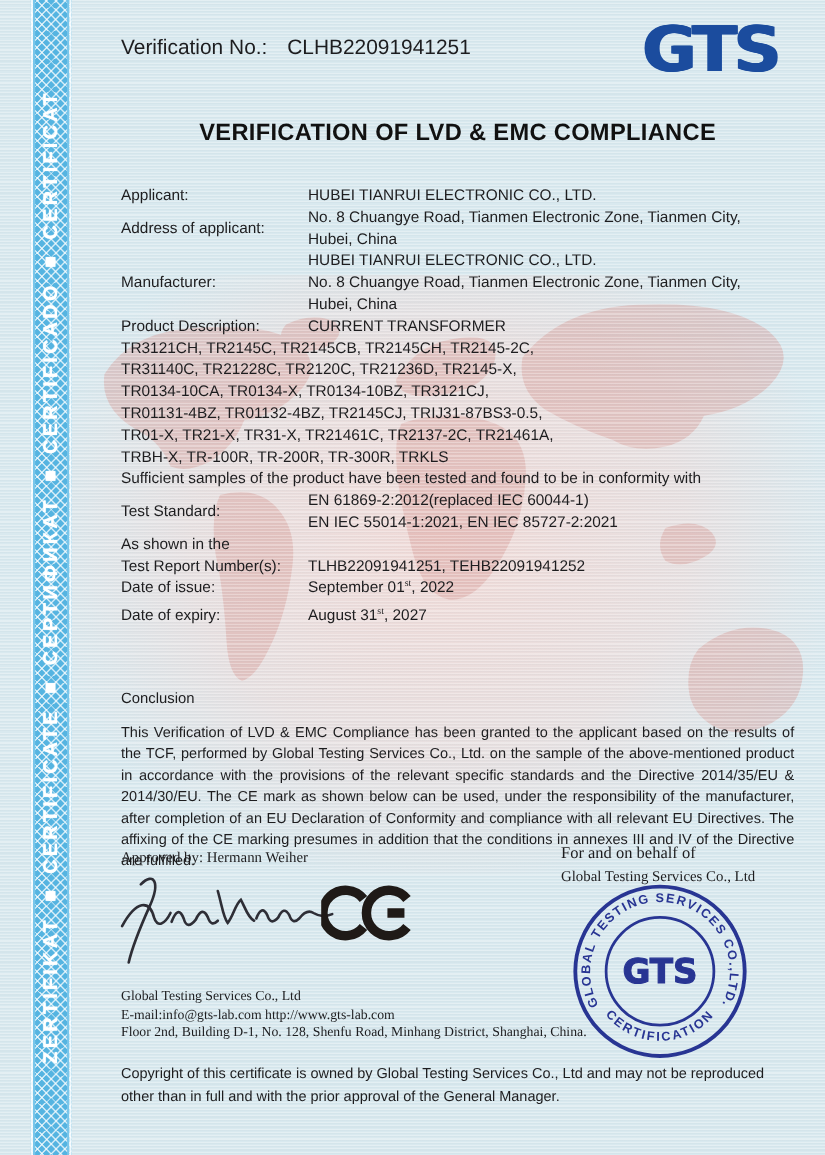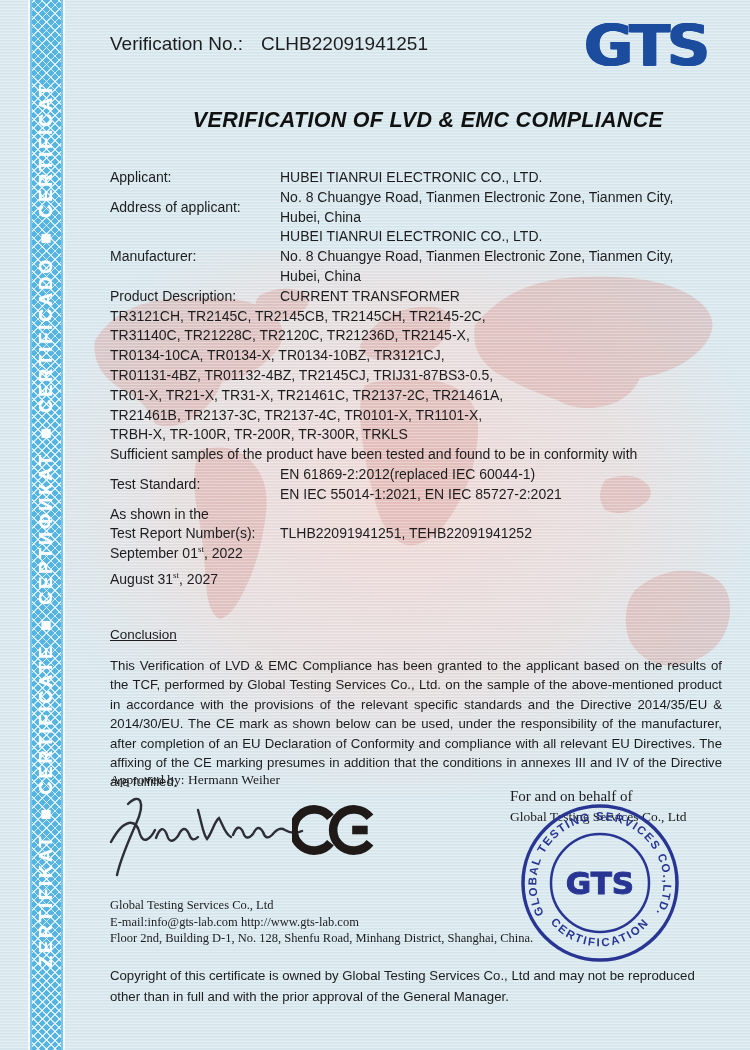--- a/index.html
+++ b/index.html
@@ -23,36 +23,36 @@
   .band-text{writing-mode:vertical-rl;transform:rotate(180deg);white-space:nowrap;
         color:#ffffff;font-weight:bold;font-size:18px;letter-spacing:3px;
         text-shadow:0 0 1px #fff;}
   
   .content{position:absolute;left:110px;top:0;width:612px;height:100%;z-index:3;}
   .verif-row{position:absolute;top:33px;left:0;display:flex;gap:18px;font-size:19px;}
   .gts-logo{position:absolute;left:584px;top:16px;width:150px;z-index:3;
         font-family:"DejaVu Sans",sans-serif;font-weight:bold;font-size:60px;line-height:60px;
         color:#1b4c9e;letter-spacing:-3px;transform:scaleY(.95);
         text-shadow:1px 0 0 #1b4c9e,-1px 0 0 #1b4c9e;}
-  .title{position:absolute;top:108px;left:12px;width:100%;text-align:center;
-        font-weight:bold;font-style:italic;font-size:21.5px;letter-spacing:.3px;color:#111;}
+  .title{position:absolute;top:108px;left:0;width:100%;text-align:center;
+        font-weight:bold;font-size:21.5px;letter-spacing:.3px;color:#111;}
   .fields{position:absolute;top:168px;left:0;width:100%;font-size:14px;line-height:19.8px;}
   .row{display:flex;align-items:center;}
   .row .lbl{width:170px;flex-shrink:0;}
   .row .val{flex:1;}
   .fullline{width:100%;}
   .gap-top{margin-top:6px;}
   sup{font-size:9px;vertical-align:super;line-height:0;font-family:Liberation Serif, serif;}
-  .conclusion{position:absolute;top:627px;left:0;font-size:13.5px;text-decoration:underline;}
+  .conclusion{position:absolute;top:627px;left:0;font-size:13.5px;}
   .paragraph{position:absolute;top:656px;left:0;width:100%;font-size:13.2px;line-height:19.4px;
         text-align:justify;}
   .approved{position:absolute;top:772px;left:0;font-family:"Liberation Serif",serif;font-size:13.5px;}
   .signature{position:absolute;top:790px;left:-4px;width:200px;height:90px;}
   .ce-mark{position:absolute;top:800px;left:182px;width:86px;height:60px;}
-  .behalf{position:absolute;top:788px;left:400px;font-family:"Liberation Serif",serif;}
+  .behalf{position:absolute;top:768px;left:400px;font-family:"Liberation Serif",serif;}
   .behalf .l1{font-size:15px;}
   .behalf .l2{font-size:13.5px;margin-top:4px;}
   .stamp{position:absolute;top:801px;left:408px;width:164px;height:164px;}
   .contact{position:absolute;top:897px;left:0;font-family:"Liberation Serif",serif;
         font-size:12.5px;line-height:16.5px;}
   .copyright{position:absolute;top:966px;left:0;width:100%;font-size:13.2px;line-height:20.5px;}
 </style>
 </head>
 <body>
 
@@ -112,41 +112,42 @@
         <div class="lbl">Product Description:</div>
         <div class="val">CURRENT TRANSFORMER</div>
       </div>
       <div class="row">
         <div class="val">
           <div>TR3121CH, TR2145C, TR2145CB, TR2145CH, TR2145-2C,</div>
           <div>TR31140C, TR21228C, TR2120C, TR21236D, TR2145-X,</div>
           <div>TR0134-10CA, TR0134-X, TR0134-10BZ, TR3121CJ,</div>
           <div>TR01131-4BZ, TR01132-4BZ, TR2145CJ, TRIJ31-87BS3-0.5,</div>
           <div>TR01-X, TR21-X, TR31-X, TR21461C, TR2137-2C, TR21461A,</div>
-          <div>TR21461B, TR2137-3C, TR2137-4C, TR0101-X, TR1101-X,</div>
           <div>TRBH-X, TR-100R, TR-200R, TR-300R, TRKLS</div>
         </div>
       </div>
       <div class="fullline">Sufficient samples of the product have been tested and found to be in conformity with</div>
       <div class="row">
         <div class="lbl">Test Standard:</div>
         <div class="val">
           <div>EN 61869-2:2012(replaced IEC 60044-1)</div>
           <div>EN IEC 55014-1:2021, EN IEC 85727-2:2021</div>
         </div>
       </div>
       <div class="fullline">As shown in the</div>
       <div class="row">
         <div class="lbl">Test Report Number(s):</div>
         <div class="val">TLHB22091941251, TEHB22091941252</div>
       </div>
       <div class="row">
+        <div class="lbl">Date of issue:</div>
         <div class="val"><span>September 01</span><sup>st</sup><span>, 2022</span></div>
       </div>
       <div class="row gap-top">
+        <div class="lbl">Date of expiry:</div>
         <div class="val"><span>August 31</span><sup>st</sup><span>, 2027</span></div>
       </div>
     </div>
 
     <div class="conclusion">Conclusion</div>
     <div class="paragraph">This Verification of LVD &amp; EMC Compliance has been granted to the applicant based on the results of the TCF, performed by Global Testing Services Co., Ltd. on the sample of the above-mentioned product in accordance with the provisions of the relevant specific standards and the Directive 2014/35/EU &amp; 2014/30/EU. The CE mark as shown below can be used, under the responsibility of the manufacturer, after completion of an EU Declaration of Conformity and compliance with all relevant EU Directives. The affixing of the CE marking presumes in addition that the conditions in annexes III and IV of the Directive are fulfilled.</div>
 
     <div class="approved">Approved by: Hermann Weiher</div>
 
     <svg class="signature" viewBox="0 0 200 90">

